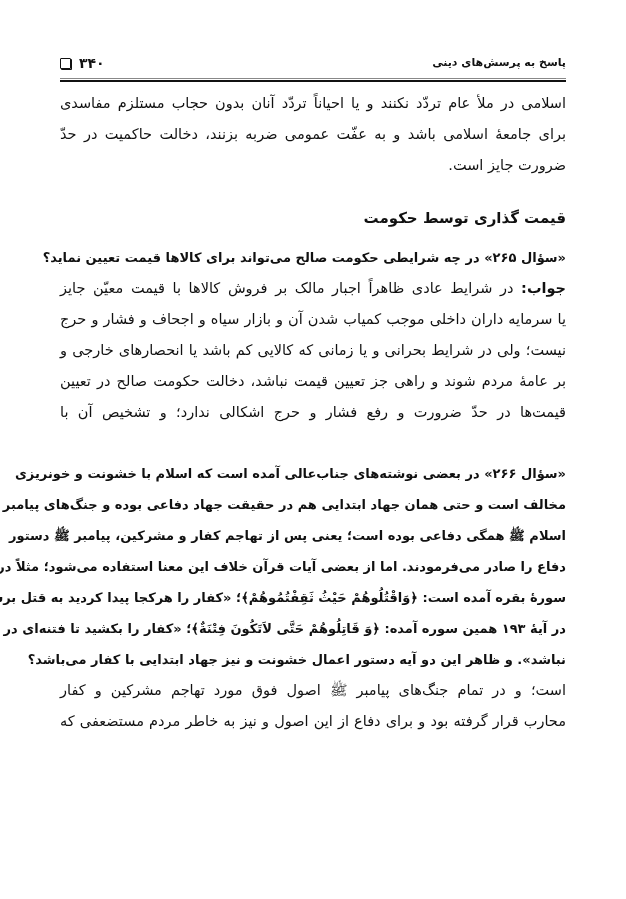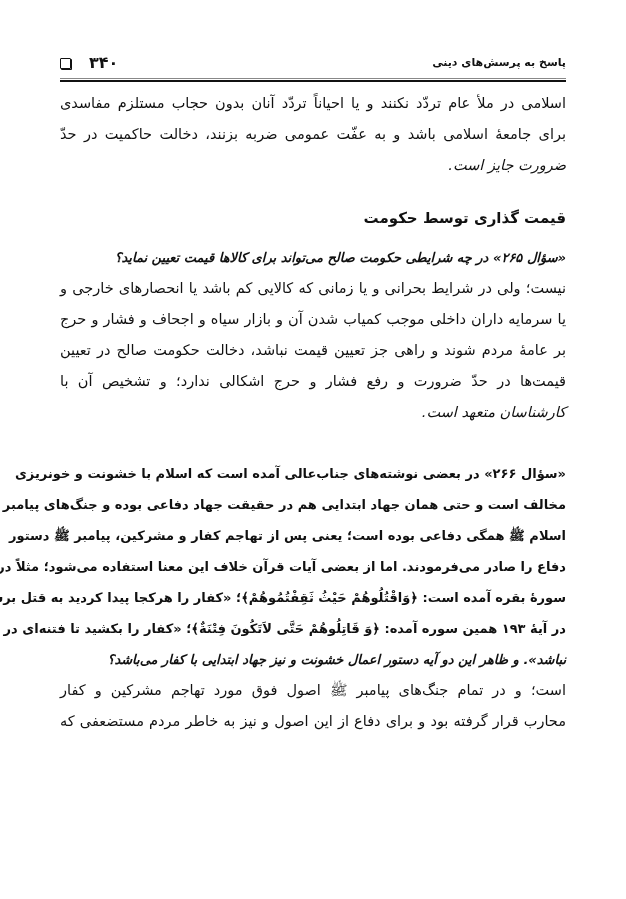--- a/index.html
+++ b/index.html
@@ -1,26 +1,26 @@
 <!DOCTYPE html>
 <html><head>
 <meta charset="utf-8">
 <style>
   html, body { margin: 0; padding: 0; background: #ffffff; }
   body { width: 626px; height: 899px; position: relative; overflow: hidden; font-family: "DejaVu Sans", sans-serif; color: #111; }
   .page { position: absolute; left: 60px; top: 0; width: 506px; direction: rtl; }
   .header { position: absolute; top: 55px; left: 0; right: 0; height: 20px; }
   .header .title { position: absolute; right: 0; top: 0; font-size: 11px; line-height: 16px; font-weight: bold; }
-  .header .pagenum { position: absolute; left: 0; top: 0; font-size: 16px; line-height: 16px; direction: ltr; display: flex; align-items: center; gap: 18px; font-weight: bold; }
+  .header .pagenum { position: absolute; left: 0; top: 0; font-size: 14px; line-height: 16px; direction: ltr; display: flex; align-items: center; gap: 8px; font-weight: bold; }
   .header .box { width: 9px; height: 9px; border: 1.5px solid #111; border-radius: 1px; display: inline-block; box-shadow: 1px 1px 0 #111; }
   .rule1 { position: absolute; top: 78px; left: 0; right: 0; height: 1px; background: #888; }
   .rule2 { position: absolute; top: 80px; left: 0; right: 0; height: 2px; background: #111; }
   .content { position: absolute; top: 88px; left: 0; right: 0; }
   .line { font-size: 14.5px; line-height: 31px; text-align: justify; text-align-last: justify; white-space: nowrap; height: 31px; }
-  .line.last { text-align-last: right; font-style: italic; }
+  .line.last { text-align-last: right; }
   .q { font-size: 13px; font-weight: bold; }
   .heading { font-size: 15px; font-weight: bold; line-height: 31px; height: 31px; }
   .gap { height: 22px; }
   .gap-s { height: 8px; }
   .label { font-weight: bold; }
 </style>
 </head>
 <body>
 
 <div class="page">
@@ -42,25 +42,28 @@
     </div>
 
     <div class="gap"></div>
     <div class="heading">قیمت گذاری توسط حکومت</div>
     <div class="gap-s"></div>
 
     <div class="line last q">
       <span>«سؤال ۲۶۵»</span>
       <span>در چه شرایطی حکومت صالح می‌تواند برای کالاها قیمت تعیین نماید؟</span>
     </div>
+    <div class="line">
+      <span class="label">جواب:</span>
+      <span>در شرایط عادی ظاهراً اجبار مالک بر فروش کالاها با قیمت معیّن جایز</span>
+    </div>
+    <div class="line">یا سرمایه داران داخلی موجب کمیاب شدن آن و بازار سیاه و اجحاف و فشار و حرج</div>
     <div class="line">نیست؛ ولی در شرایط بحرانی و یا زمانی که کالایی کم باشد یا انحصارهای خارجی و</div>
-    <div class="line">یا سرمایه داران داخلی موجب کمیاب شدن آن و بازار سیاه و اجحاف و فشار و حرج</div>
     <div class="line">بر عامهٔ مردم شوند و راهی جز تعیین قیمت نباشد، دخالت حکومت صالح در تعیین</div>
     <div class="line">قیمت‌ها در حدّ ضرورت و رفع فشار و حرج اشکالی ندارد؛ و تشخیص آن با</div>
-    <div class="line last">کارشناسان متعهد است.</div>
 
     <div class="gap"></div>
     <div class="gap-s"></div>
 
     <div class="line q">
       <span>«سؤال ۲۶۶»</span>
       <span>در بعضی نوشته‌های جناب‌عالی آمده است که اسلام با خشونت و خونریزی</span>
     </div>
     <div class="line q">مخالف است و حتی همان جهاد ابتدایی هم در حقیقت جهاد دفاعی بوده و جنگ‌های پیامبر</div>
     <div class="line q">اسلام ﷺ همگی دفاعی بوده است؛ یعنی پس از تهاجم کفار و مشرکین، پیامبر ﷺ دستور</div>

